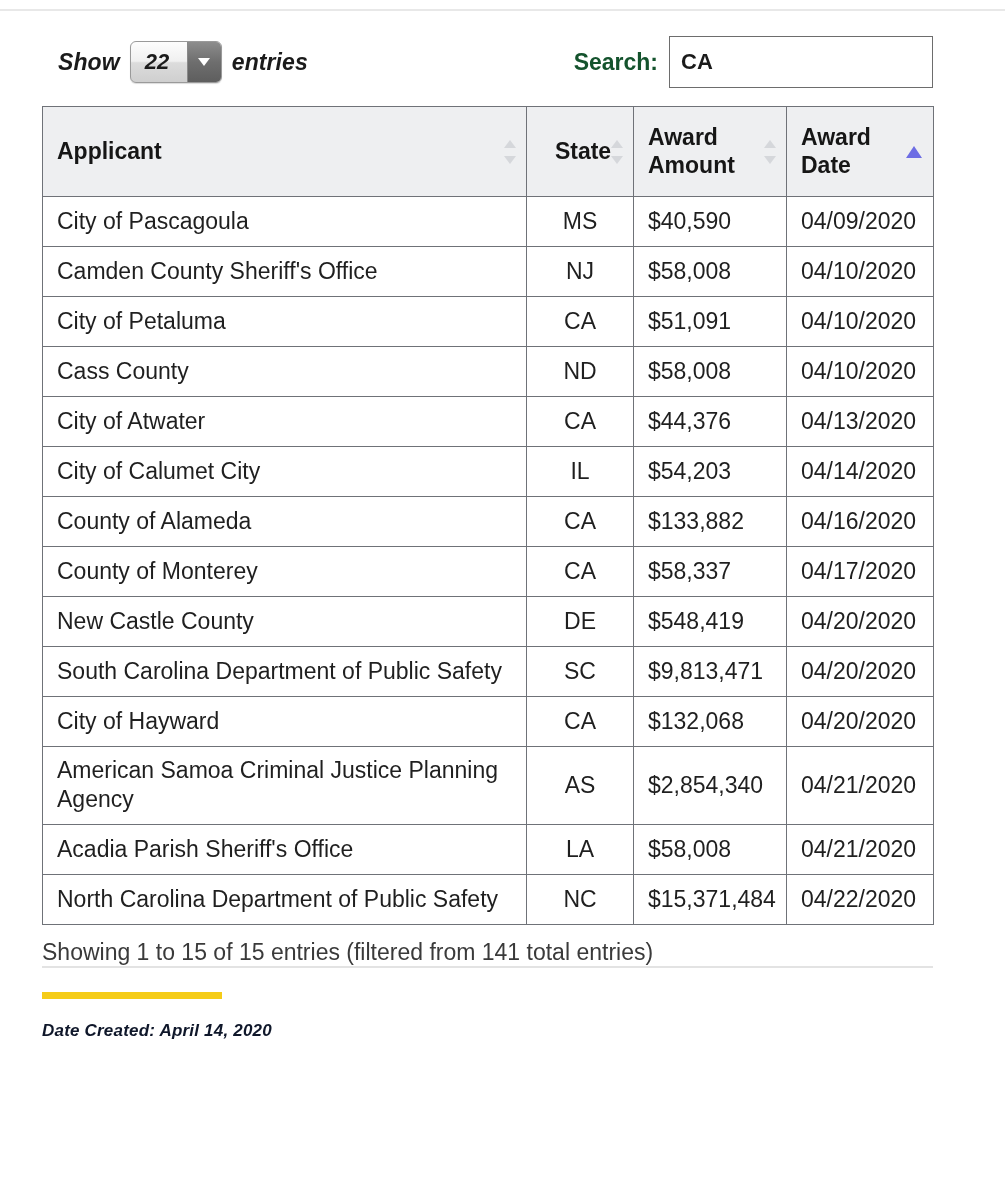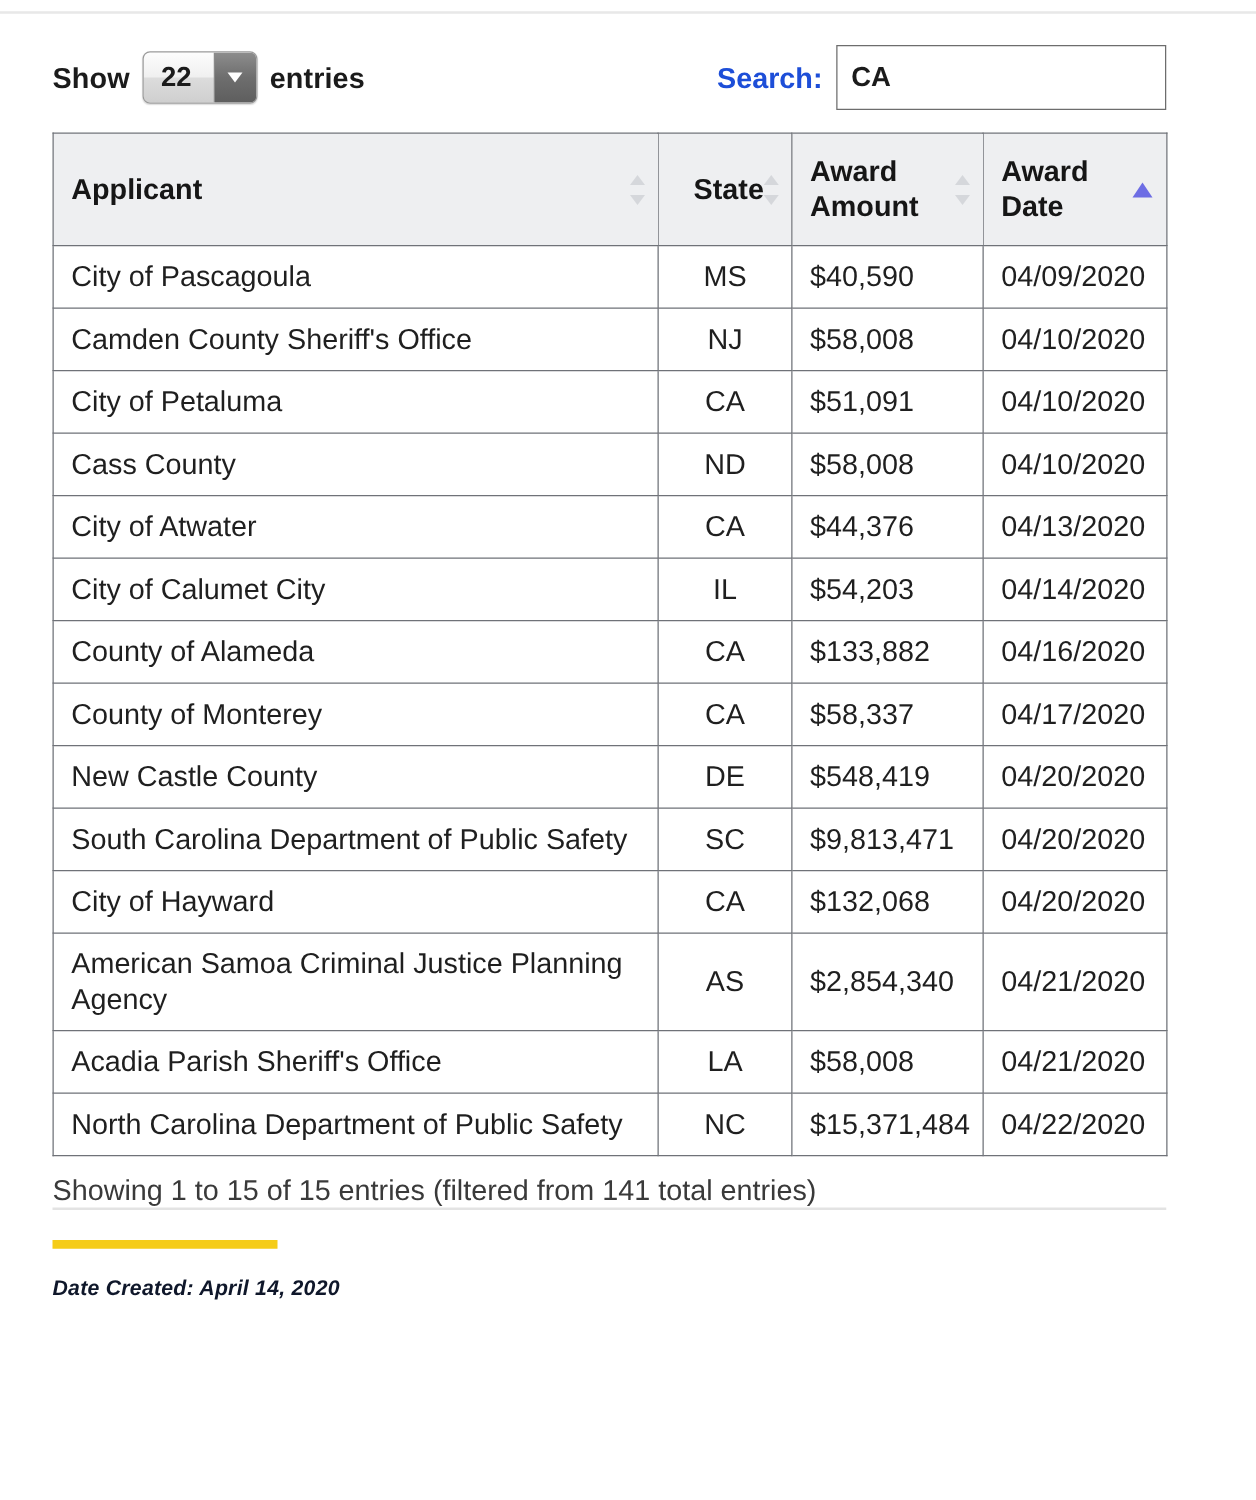--- a/index.html
+++ b/index.html
@@ -35,28 +35,29 @@
   }
 
   
   .controls {
     position: relative;
     height: 62px;
     margin-top: 34px;
   }
   .length-group {
     position: absolute;
-    left: 0; top: 0;
+    left: 16px; top: 0;
     display: flex;
     align-items: center;
     height: 56px;
     font-size: 23px;
     font-weight: 700;
     color: #1b1b1b;
     letter-spacing: .1px;
+    font-style: italic;
   }
   .length-group .lbl-pre { margin-right: 10px; }
   .length-group .lbl-post { margin-left: 10px; }
 
   .fake-select {
     position: relative;
     display: inline-flex;
     align-items: center;
     width: 92px;
     height: 42px;
@@ -95,21 +96,21 @@
     position: absolute;
     right: 0; top: 0;
     display: flex;
     align-items: center;
     height: 56px;
   }
   .search-group .search-label {
     font-size: 23px;
     font-weight: 700;
     margin-right: 11px;
-    color: #1d4ed8;
+    color: #14532d;
   }
   .search-input {
     width: 264px;
     height: 52px;
     border: 1px solid #6d6d6d;
     background: #fff;
     font-family: "Liberation Sans", sans-serif;
     font-size: 22px;
     font-weight: 700;
     color: #1b1b1b;

